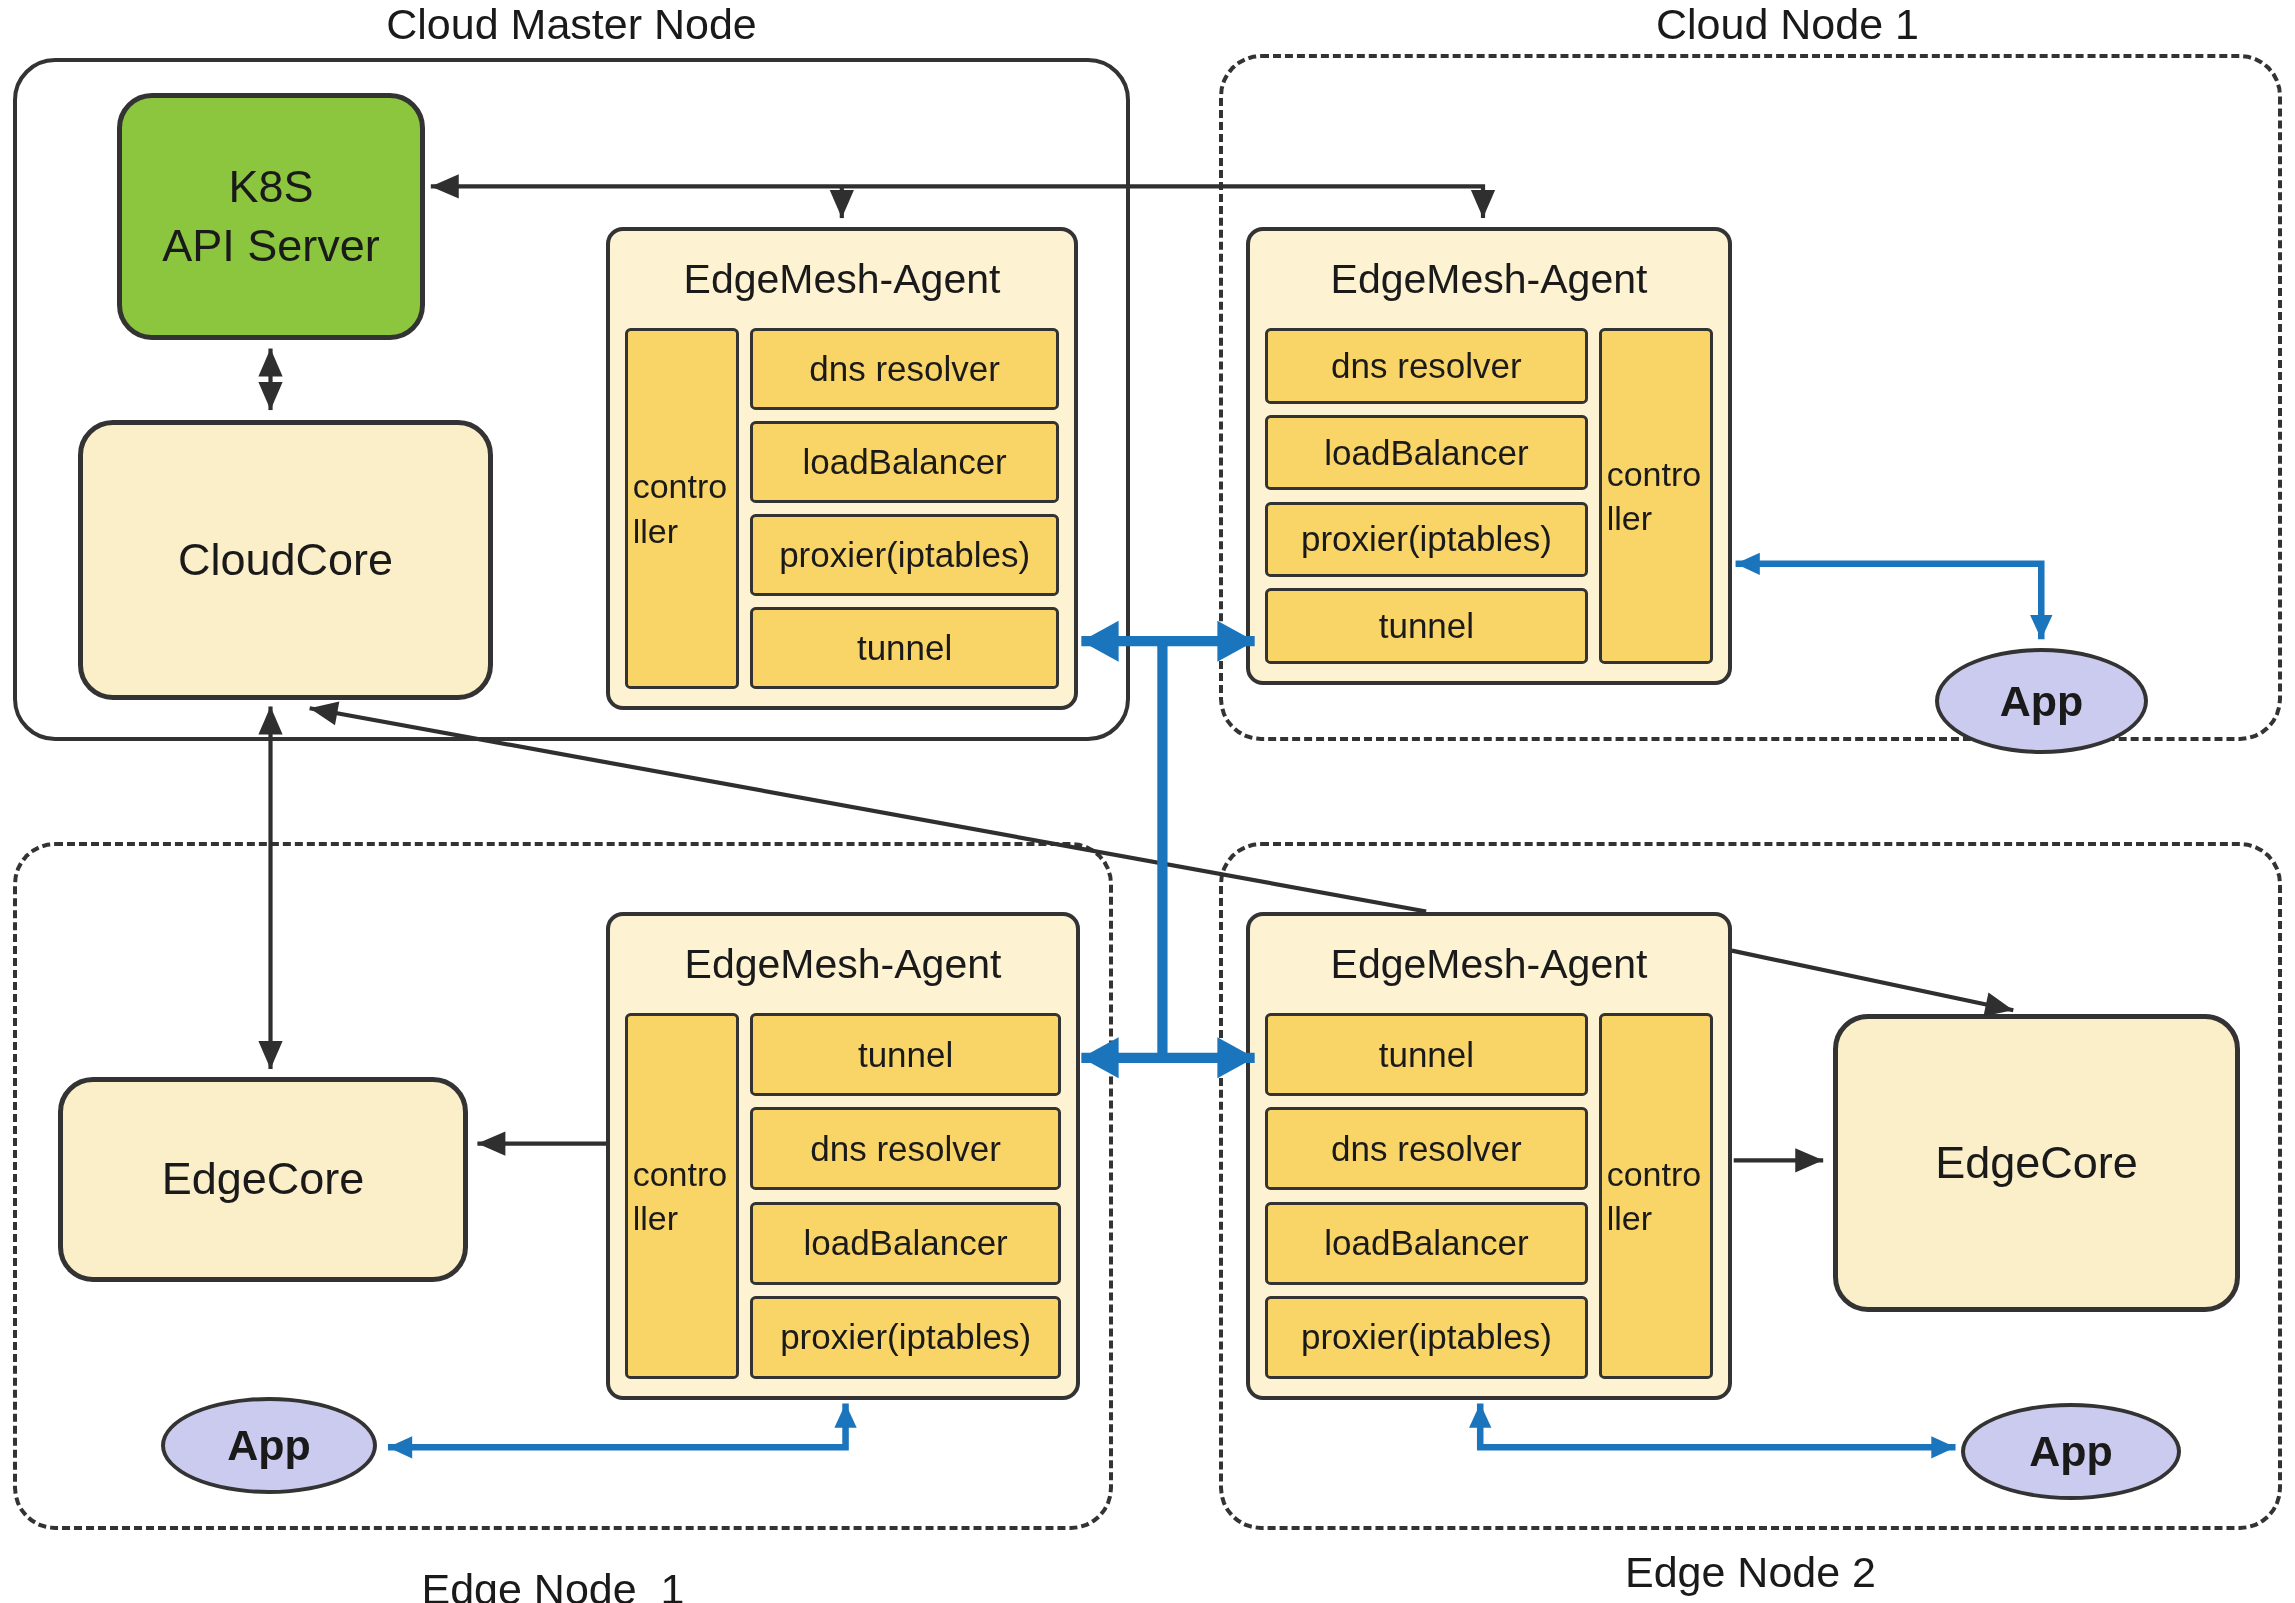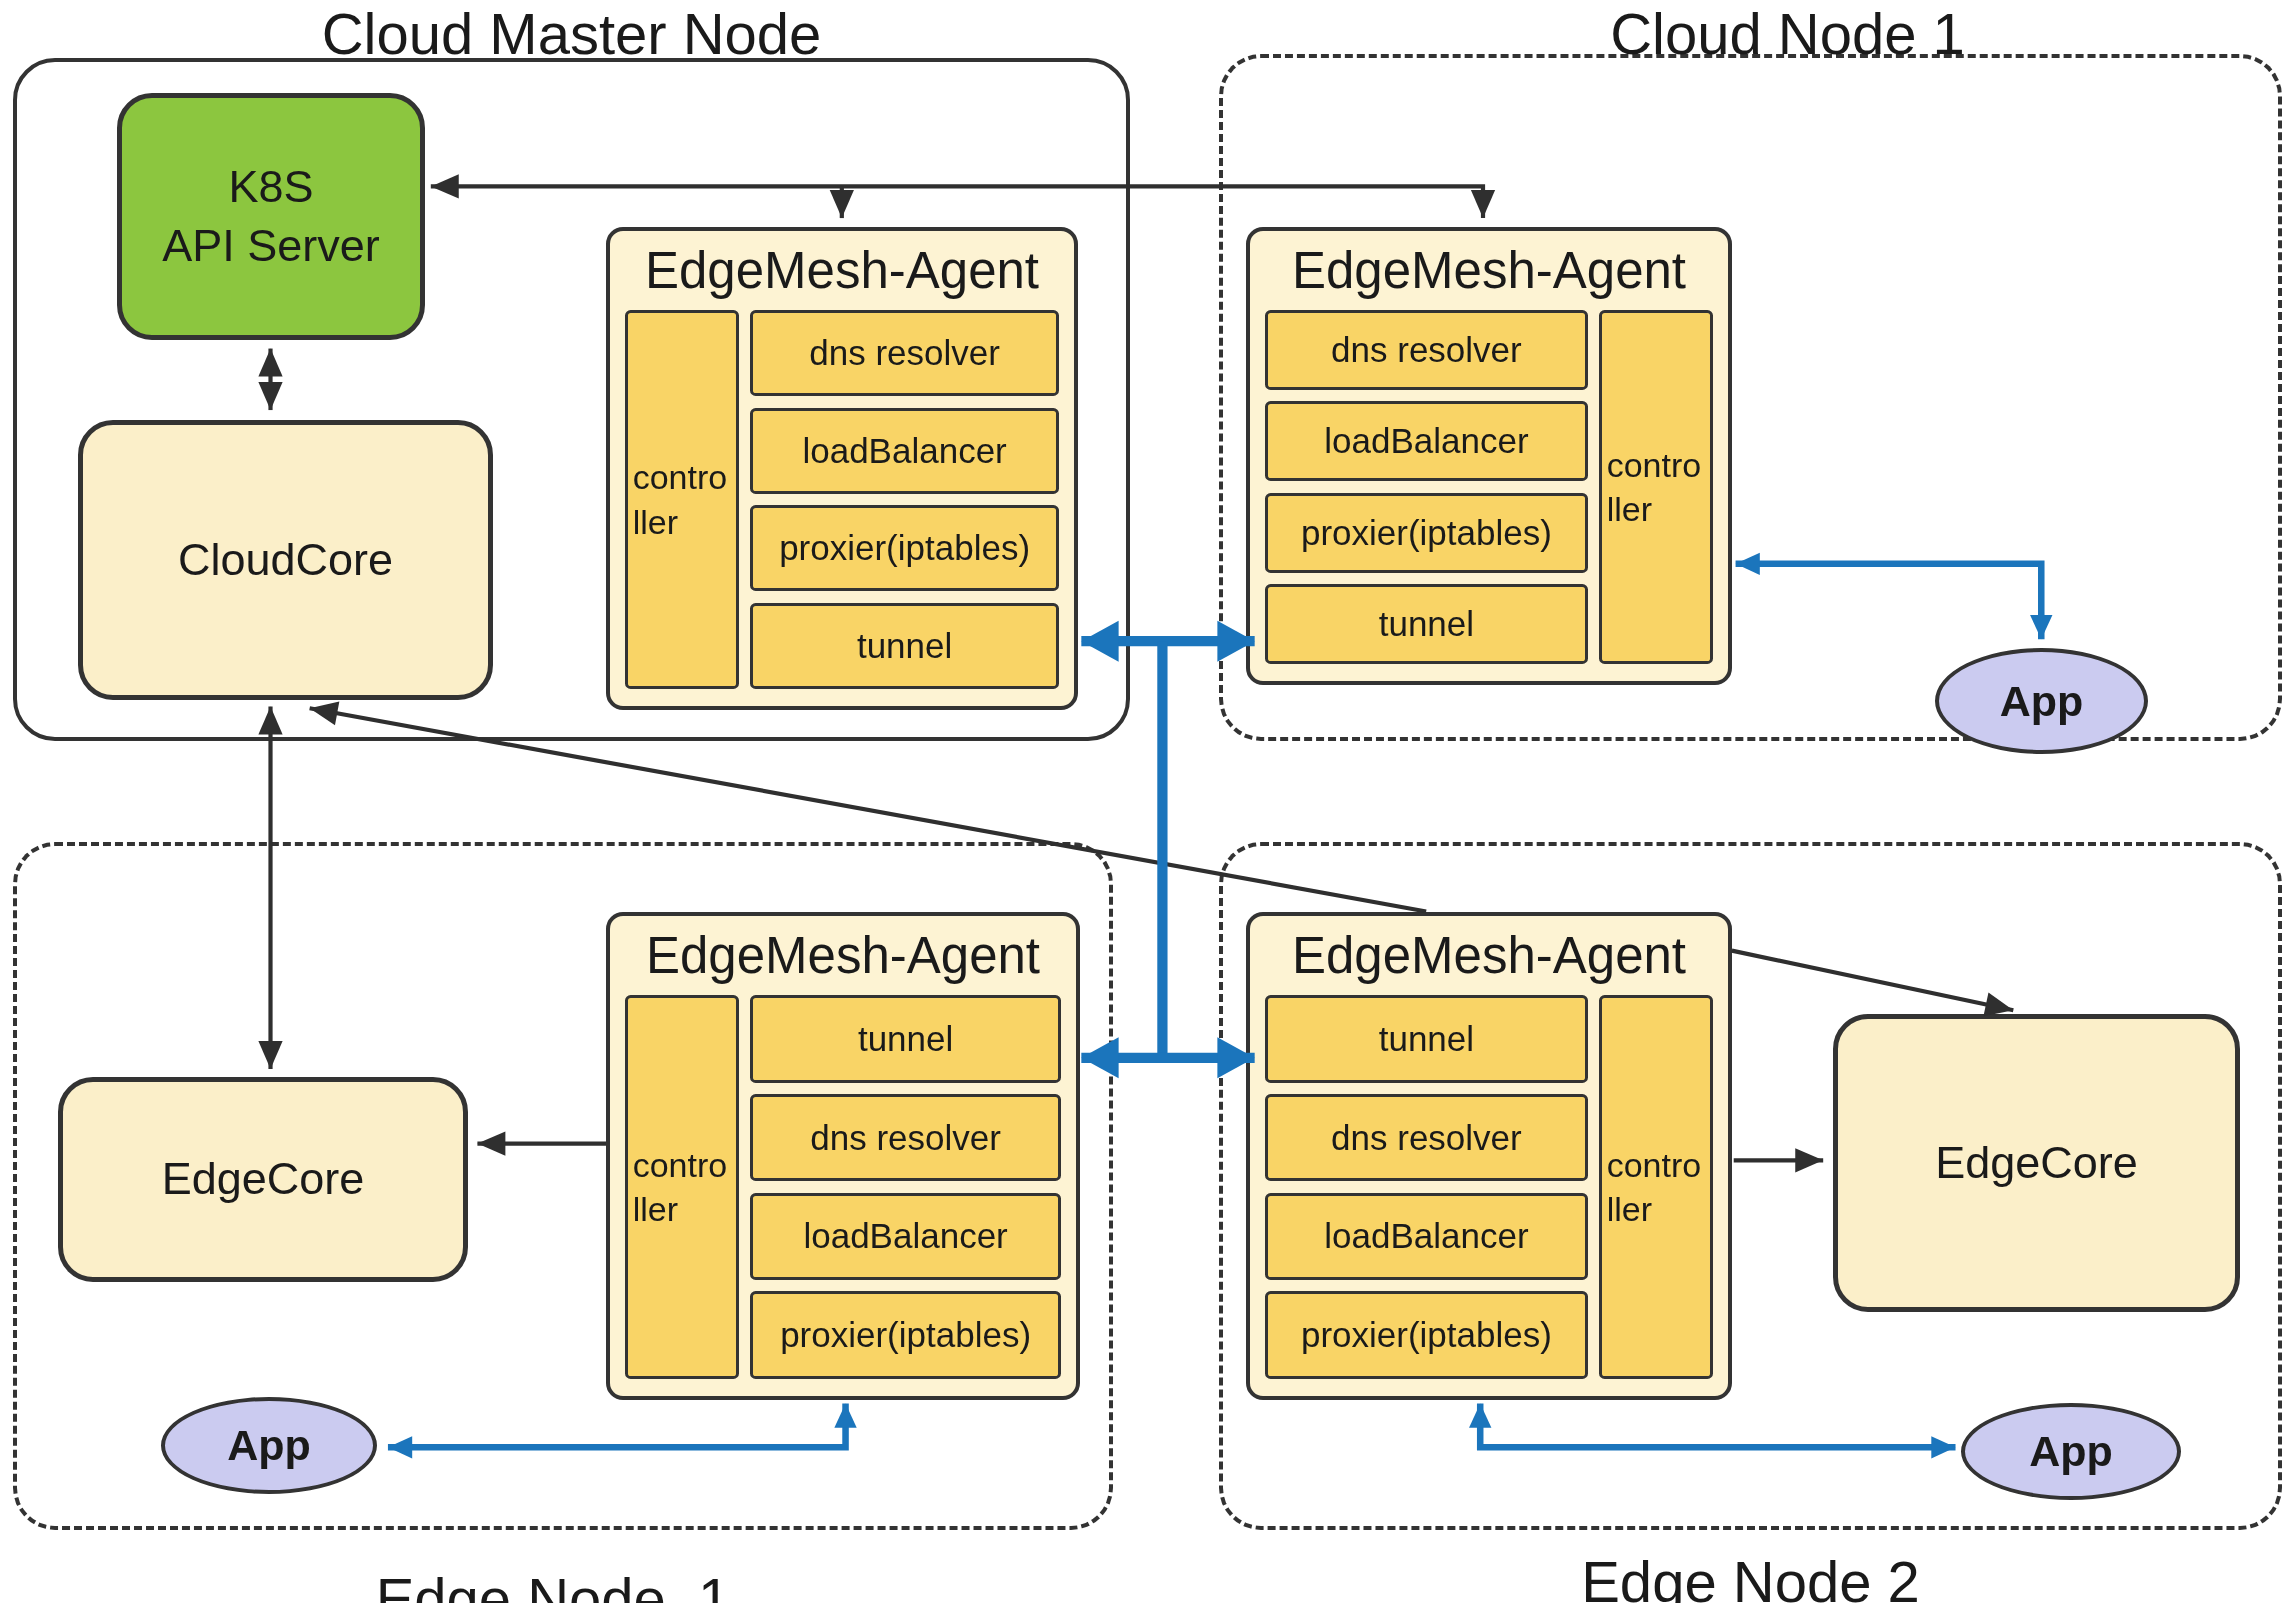--- a/index.html
+++ b/index.html
@@ -3,30 +3,30 @@
 <meta charset="utf-8">
 <style>
   html,body{margin:0;padding:0;background:#ffffff;}
   #canvas{position:relative;width:2295px;height:1603px;background:#ffffff;
           font-family:"Liberation Sans", sans-serif;color:#1a1a1a;overflow:hidden;}
 
   .container{position:absolute;box-sizing:border-box;border-radius:42px;background:transparent;}
   .container.solid{border:4.7px solid #333;}
   .container.dashed{border:4.7px dashed #333;}
 
-  .node-title{position:absolute;font-size:58px;text-align:center;white-space:pre;color:#1a1a1a;}
+  .node-title{position:absolute;font-size:43px;text-align:center;white-space:pre;color:#1a1a1a;}
 
   .bigbox{position:absolute;box-sizing:border-box;background:#fbefc9;border:5.6px solid #333;
           border-radius:35px;display:flex;align-items:center;justify-content:center;
           font-size:45px;text-align:center;line-height:1.3;}
   .green{background:#8cc63f;}
 
   .agent{position:absolute;box-sizing:border-box;background:#fdf3d3;border:4.7px solid #333;
          border-radius:17px;display:flex;flex-direction:column;}
-  .agent-title{height:79px;flex:none;display:flex;align-items:center;justify-content:center;font-size:51px;}
+  .agent-title{height:97px;flex:none;display:flex;align-items:center;justify-content:center;font-size:41px;}
   .agent-body{flex:1;display:flex;gap:11.2px;padding:0 15px 17px 15px;}
   .controller{width:114px;flex:none;box-sizing:border-box;background:#f9d466;border:3.7px solid #333;
               border-radius:5.6px;display:flex;align-items:center;justify-content:center;
               text-align:left;font-size:34px;line-height:1.3;word-break:break-all;padding:0 4.7px;}
   .mods{flex:1;display:flex;flex-direction:column;gap:11.2px;}
   .mod{flex:1;box-sizing:border-box;background:#f9d466;border:3.7px solid #333;border-radius:5.6px;
        display:flex;align-items:center;justify-content:center;font-size:35px;}
 
   .app{position:absolute;box-sizing:border-box;background:#cbcbf0;border:4.7px solid #333;
        border-radius:50%;display:flex;align-items:center;justify-content:center;

